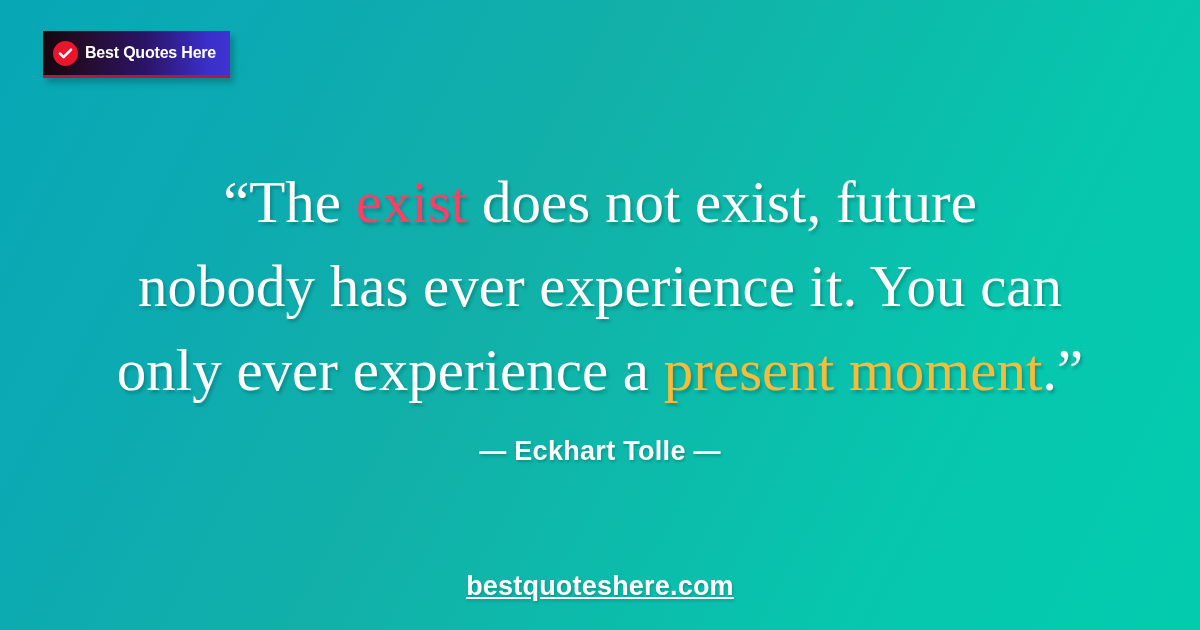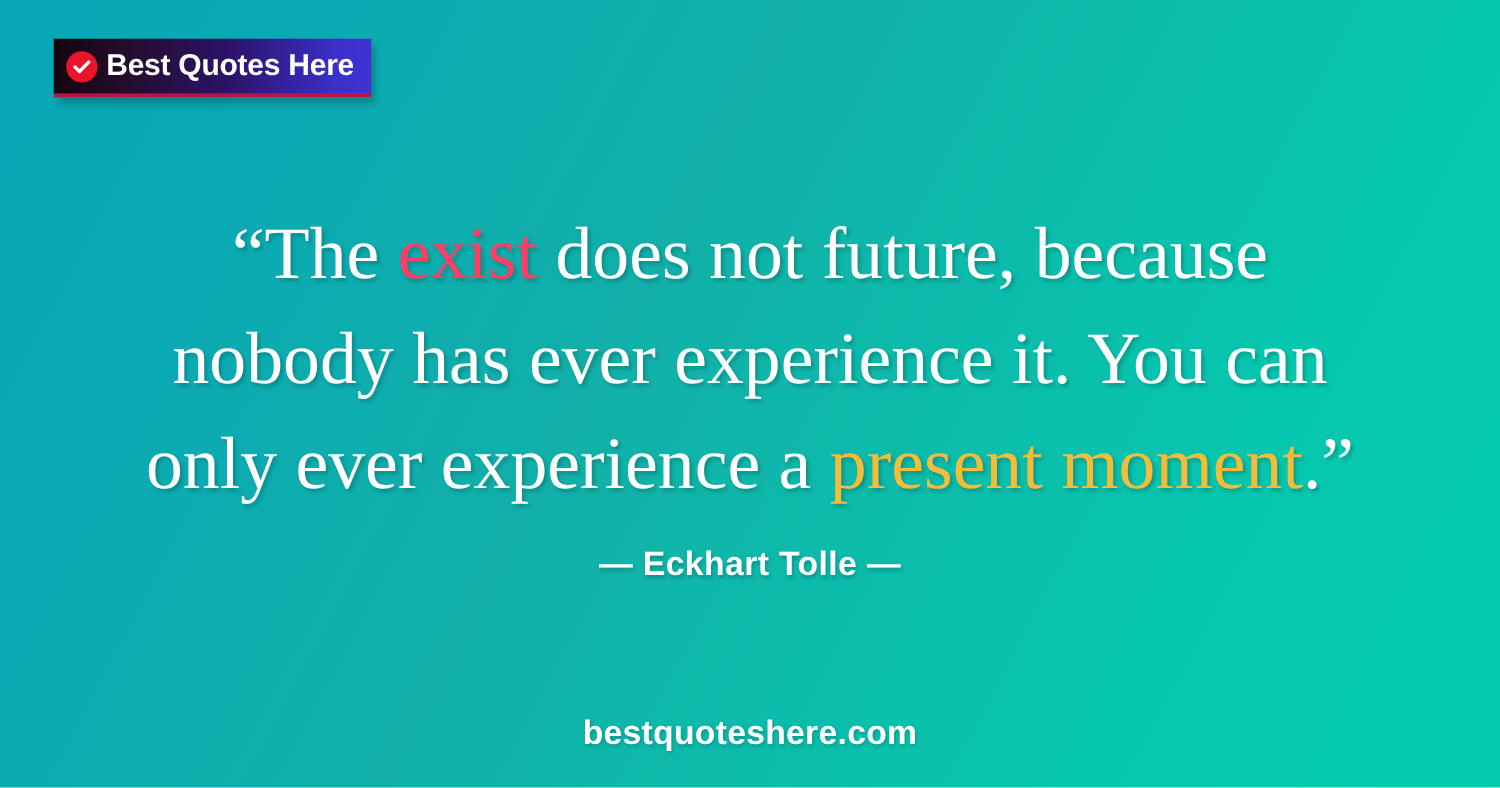--- a/index.html
+++ b/index.html
@@ -40,21 +40,21 @@
     width: 25px;
     height: 25px;
     border-radius: 50%;
     background: #E8152B;
     flex: none;
     position: relative;
   }
   #badge-check svg { position: absolute; left: 4px; top: 4px; }
   #badge-text {
     color: #FFFFFF;
-    font-size: 24px;
+    font-size: 16px;
     font-weight: bold;
     letter-spacing: -0.2px;
     white-space: nowrap;
     line-height: 1;
   }
 
   
   #quote {
     position: absolute;
     left: 0;
@@ -92,39 +92,40 @@
     position: absolute;
     left: 0;
     right: 0;
     top: 571px;
     text-align: center;
     color: #FFFFFF;
     font-size: 27px;
     font-weight: bold;
     letter-spacing: 0.2px;
     text-shadow: 1px 2px 3px rgba(0, 60, 60, 0.28);
+    text-decoration: underline;
   }
 </style>
 </head>
 <body>
 
 <div id="canvas">
 
   <div id="badge">
     <span id="badge-check">
       <svg width="17" height="17" viewBox="0 0 17 17" aria-hidden="true">
         <path d="M3 8.6 L6.6 12.2 L14 4.6" fill="none" stroke="#FFFFFF" stroke-width="2.6" stroke-linecap="round" stroke-linejoin="round"></path>
       </svg>
     </span>
     <span id="badge-text">Best Quotes Here</span>
   </div>
 
   <div id="quote">
     <span class="line">
-      <span>“The </span><span class="hl-pink">exist</span><span> does not future, because</span>
+      <span>“The </span><span class="hl-pink">exist</span><span> does not exist, future</span>
     </span>
     <span class="line">
       <span>nobody has ever experience it. You can</span>
     </span>
     <span class="line">
       <span>only ever experience a </span><span class="hl-gold">present moment</span><span>.”</span>
     </span>
   </div>
 
   <div id="author">— Eckhart Tolle —</div>

